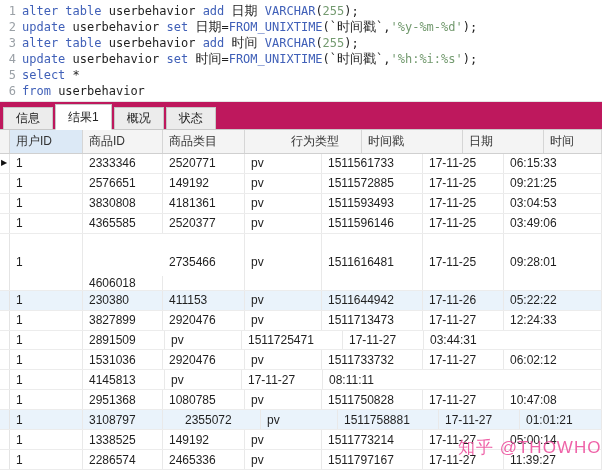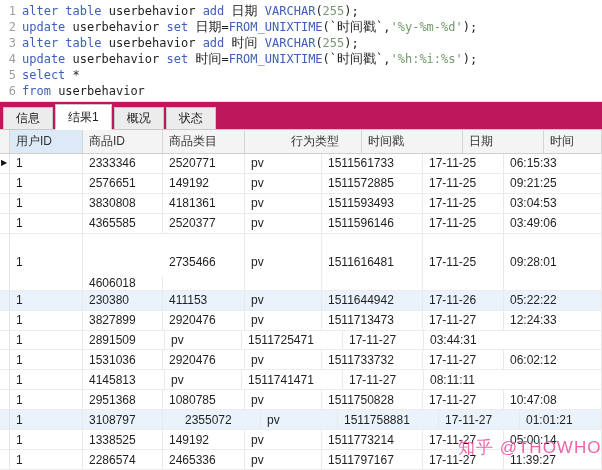--- a/index.html
+++ b/index.html
@@ -274,21 +274,20 @@
           <div class="g-cell" style="flex: 0 0 77px;">pv</div>
           <div class="g-cell" style="flex: 0 0 101px;">1511733732</div>
           <div class="g-cell" style="flex: 0 0 81px;">17-11-27</div>
           <div class="g-cell" style="flex: 1 1 0%;">06:02:12</div>
         </div>
         <div class="grid-row">
           <div class="g-gutter"></div>
           <div class="g-cell" style="flex: 0 0 73px;">1</div>
           <div class="g-cell" style="flex: 0 0 82px;">4145813</div>
           <div class="g-cell" style="flex: 0 0 77px;">pv</div>
-          <div class="g-cell" style="flex: 0 0 101px;">1511741471</div>
           <div class="g-cell" style="flex: 0 0 81px;">17-11-27</div>
           <div class="g-cell" style="flex: 1 1 0%;">08:11:11</div>
         </div>
         <div class="grid-row">
           <div class="g-gutter"></div>
           <div class="g-cell" style="flex: 0 0 73px;">1</div>
           <div class="g-cell" style="flex: 0 0 80px;">2951368</div>
           <div class="g-cell" style="flex: 0 0 82px;">1080785</div>
           <div class="g-cell" style="flex: 0 0 77px;">pv</div>
           <div class="g-cell" style="flex: 0 0 101px;">1511750828</div>

